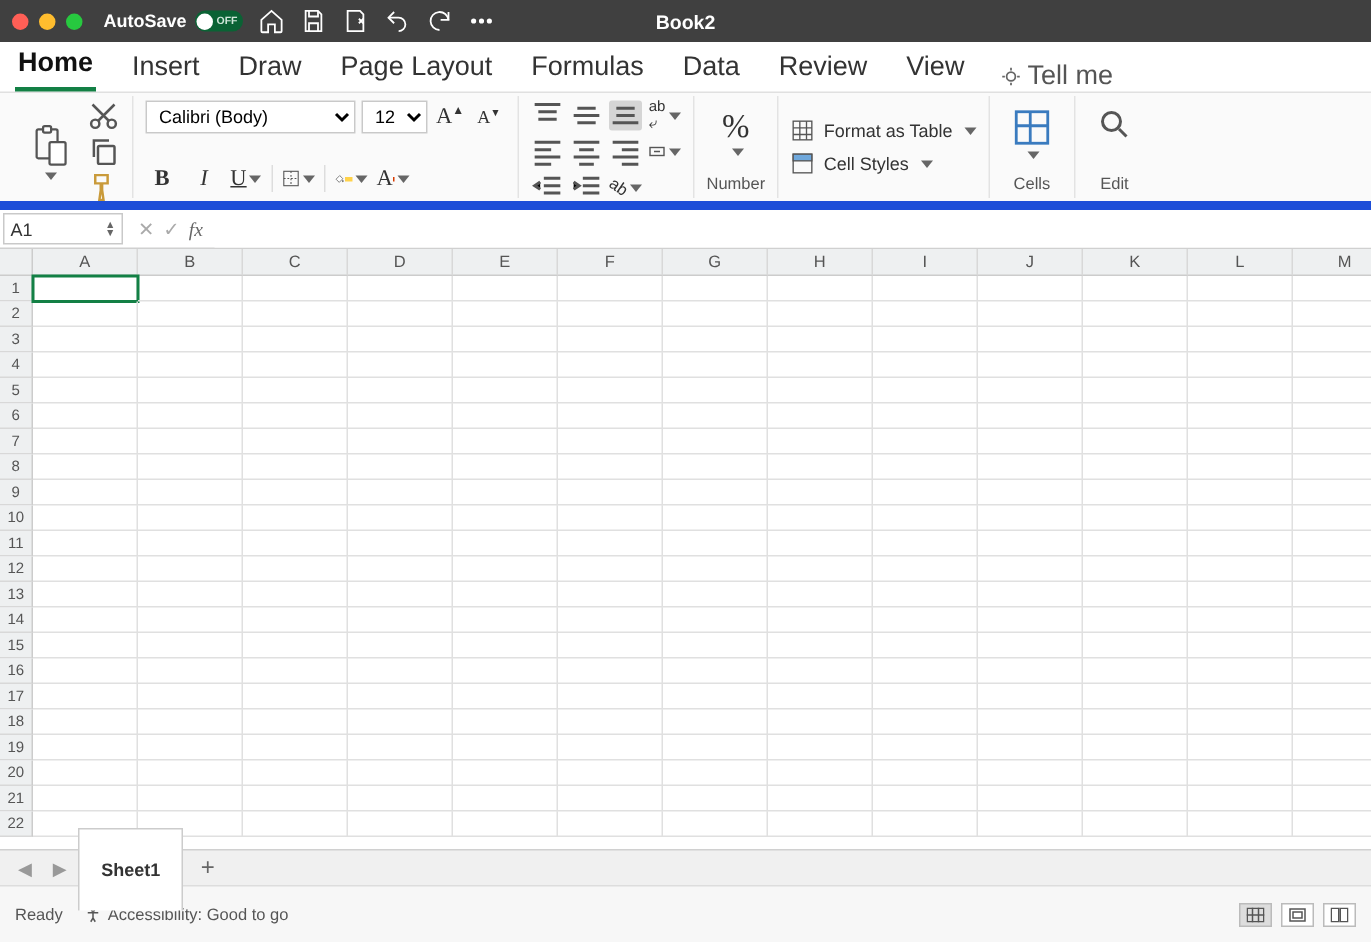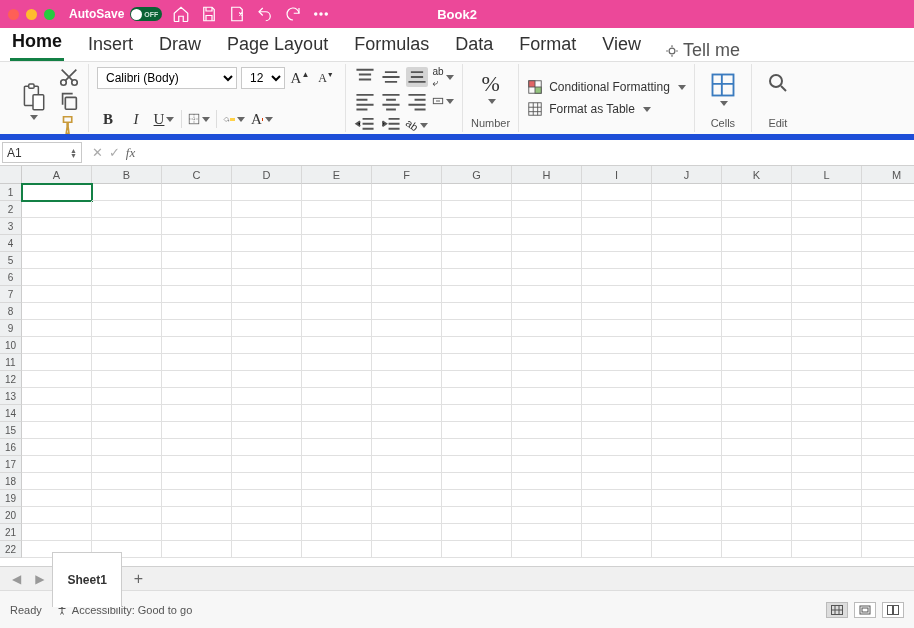--- a/index.html
+++ b/index.html
@@ -1,19 +1,19 @@
 <!DOCTYPE html>
 <html><head>
 <meta charset="utf-8">
 <style>
 * { margin: 0; padding: 0; box-sizing: border-box; font-family: -apple-system, "Helvetica Neue", Arial, sans-serif; }
 body { width: 914px; height: 628px; overflow: hidden; background: #fff; font-size: 13px; color: #333; display: flex; flex-direction: column; }
 
 
-.titlebar { height: 28px; background: #ec4899; display: flex; align-items: center; padding: 0 8px; color: #fff; font-size: 12px; position: relative; }
+.titlebar { height: 28px; background: #404040; display: flex; align-items: center; padding: 0 8px; color: #fff; font-size: 12px; position: relative; }
 .traffic { display: flex; gap: 7px; margin-right: 14px; }
 .traffic span { width: 11px; height: 11px; border-radius: 50%; }
 .tl-close{background:#ff5f56;} .tl-min{background:#ffbd2e;} .tl-max{background:#27c93f;}
 .autosave-group{display:flex;align-items:center;gap:6px;font-weight:600;}
 .toggle{width:32px;height:14px;background:#0a6234;border-radius:8px;position:relative;display:flex;align-items:center;}
 .toggle::before{content:"";width:11px;height:11px;background:#fff;border-radius:50%;position:absolute;left:1px;}
 .toggle-label{position:absolute;right:4px;font-size:7px;color:#cfe6d9;font-weight:700;}
 .tb-icons{display:flex;align-items:center;gap:10px;margin-left:10px;}
 .tb-icons svg{width:16px;height:16px;stroke:#fff;stroke-width:1.6;fill:none;}
 .doc-title{position:absolute;left:50%;transform:translateX(-50%);font-weight:700;font-size:13px;}
@@ -132,21 +132,21 @@
   <div class="doc-title">Book2</div>
 </div>
 
 <div class="ribbon-tabs">
   <span class="rtab active">Home</span>
   <span class="rtab">Insert</span>
   <span class="rtab">Draw</span>
   <span class="rtab">Page Layout</span>
   <span class="rtab">Formulas</span>
   <span class="rtab">Data</span>
-  <span class="rtab">Format</span>
+  <span class="rtab">Review</span>
   <span class="rtab">View</span>
   <span class="tellme">
     <svg width="14" height="14" viewBox="0 0 24 24" fill="none" stroke="#666" stroke-width="2">
         <circle cx="12" cy="12" r="5"></circle>
         <path d="M12 2v3M12 19v3M2 12h3M19 12h3"></path>
       </svg>
     <span>Tell me</span>
   </span>
 </div>
 
@@ -302,32 +302,31 @@
       <span style="font-size:22px;font-family:serif;">%</span>
       <span class="dd-caret"></span>
     </div>
     <div class="group-label">Number</div>
   </div>
 
   <div class="group" style="justify-content:center;gap:4px;">
     <div class="table-btn">
       <svg viewBox="0 0 18 18" fill="none" stroke="#555">
           <rect x="2" y="2" width="14" height="14"></rect>
-          <rect x="2" y="2" width="7" height="7" fill="#e06666"></rect>
-          <rect x="9" y="9" width="7" height="7" fill="#93c47d"></rect>
-        </svg>
-      <span>Conditional Formatting</span>
+          <path d="M2 7h14M2 12h14M7 2v14M12 2v14"></path>
+        </svg>
+      <span>Format as Table</span>
         <span class="dd-caret"></span>
     </div>
     <div class="table-btn">
       <svg viewBox="0 0 18 18" fill="none" stroke="#555">
           <rect x="2" y="2" width="14" height="14"></rect>
-          <path d="M2 7h14M2 12h14M7 2v14M12 2v14"></path>
-        </svg>
-      <span>Format as Table</span>
+          <rect x="2" y="2" width="14" height="5" fill="#6fa8dc"></rect>
+        </svg>
+      <span>Cell Styles</span>
         <span class="dd-caret"></span>
     </div>
   </div>
 
   <div class="group">
     <div class="big-btn">
       <svg width="28" height="28" viewBox="0 0 24 24" fill="none" stroke="#3a7bbf" stroke-width="1.6">
           <rect x="3" y="3" width="18" height="18"></rect>
           <path d="M3 11h18M11 3v18"></path>
         </svg>

